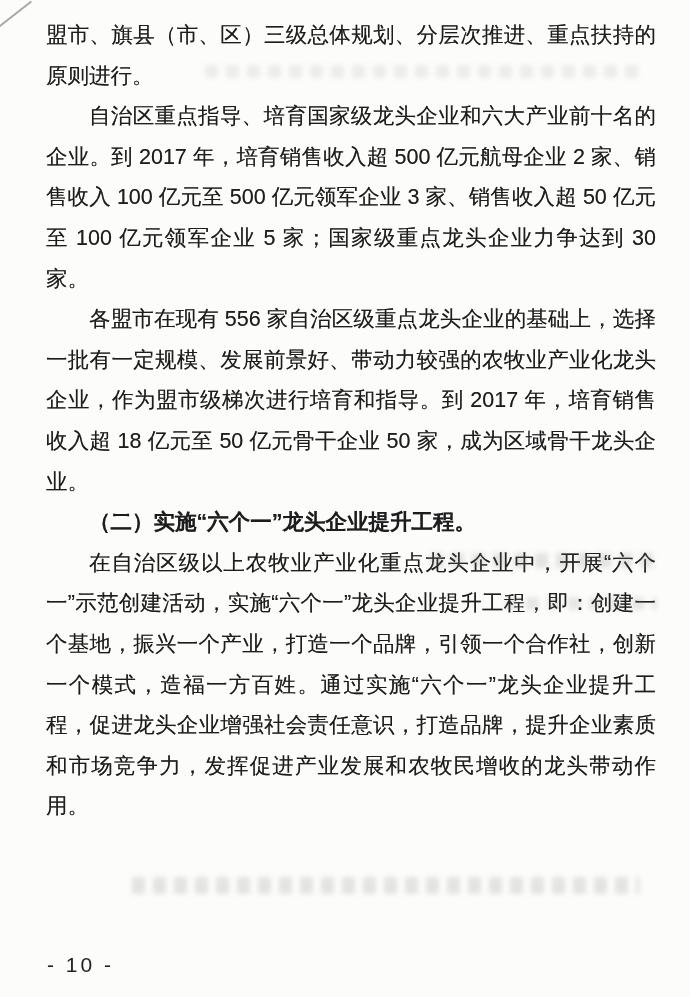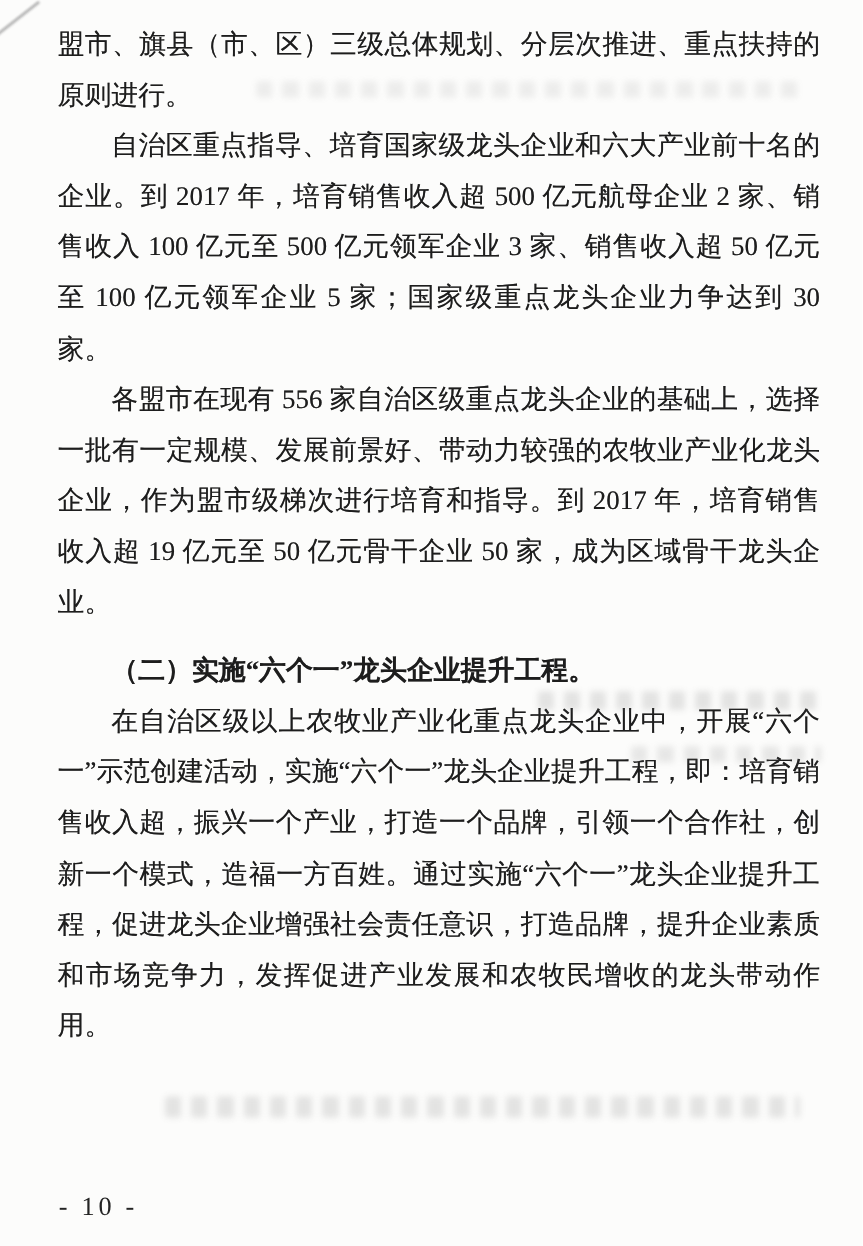--- a/index.html
+++ b/index.html
@@ -6,21 +6,21 @@
     margin: 0;
     padding: 0;
     background: #ffffff;
   }
   .page {
     position: relative;
     width: 690px;
     height: 997px;
     background: #fcfcfb;
     overflow: hidden;
-    font-family: Liberation Serif, serif;
+    font-family: Liberation Sans, sans-serif;
     color: #1d1d1d;
   }
   .text-block {
     position: absolute;
     left: 46px;
     top: 15px;
     width: 610px;
     text-align: justify;
     font-size: 21.5px;
     line-height: 40.6px;
@@ -28,21 +28,20 @@
   }
   .para {
     margin: 0;
     text-indent: 2em;
   }
   .para.continuation {
     text-indent: 0;
   }
   .para.heading {
     font-weight: bold;
-    margin-top: 14px;
   }
   .footer {
     position: absolute;
     left: 47px;
     top: 953px;
     font-size: 21px;
     letter-spacing: 3px;
     color: #242424;
     text-align: center;
   }
@@ -76,23 +75,23 @@
 </head>
 <body>
 
 <div class="page">
 
   <div class="scan-line"></div>
 
   <div class="text-block">
     <p class="para continuation">盟市、旗县（市、区）三级总体规划、分层次推进、重点扶持的原则进行。</p>
     <p class="para">自治区重点指导、培育国家级龙头企业和六大产业前十名的企业。到 2017 年，培育销售收入超 500 亿元航母企业 2 家、销售收入 100 亿元至 500 亿元领军企业 3 家、销售收入超 50 亿元至 100 亿元领军企业 5 家；国家级重点龙头企业力争达到 30 家。</p>
-    <p class="para">各盟市在现有 556 家自治区级重点龙头企业的基础上，选择一批有一定规模、发展前景好、带动力较强的农牧业产业化龙头企业，作为盟市级梯次进行培育和指导。到 2017 年，培育销售收入超 19 亿元至 50 亿元骨干企业 50 家，成为区域骨干龙头企业。</p>
+    <p class="para">各盟市在现有 556 家自治区级重点龙头企业的基础上，选择一批有一定规模、发展前景好、带动力较强的农牧业产业化龙头企业，作为盟市级梯次进行培育和指导。到 2017 年，培育销售收入超 18 亿元至 50 亿元骨干企业 50 家，成为区域骨干龙头企业。</p>
     <p class="para heading">（二）实施“六个一”龙头企业提升工程。</p>
-    <p class="para">在自治区级以上农牧业产业化重点龙头企业中，开展“六个一”示范创建活动，实施“六个一”龙头企业提升工程，即：培育销售收入超，振兴一个产业，打造一个品牌，引领一个合作社，创新一个模式，造福一方百姓。通过实施“六个一”龙头企业提升工程，促进龙头企业增强社会责任意识，打造品牌，提升企业素质和市场竞争力，发挥促进产业发展和农牧民增收的龙头带动作用。</p>
+    <p class="para">在自治区级以上农牧业产业化重点龙头企业中，开展“六个一”示范创建活动，实施“六个一”龙头企业提升工程，即：创建一个基地，振兴一个产业，打造一个品牌，引领一个合作社，创新一个模式，造福一方百姓。通过实施“六个一”龙头企业提升工程，促进龙头企业增强社会责任意识，打造品牌，提升企业素质和市场竞争力，发挥促进产业发展和农牧民增收的龙头带动作用。</p>
   </div>
 
   <div class="ghost g1"></div>
   <div class="ghost g2"></div>
   <div class="ghost g3"></div>
   <div class="ghost g4"></div>
 
   <div class="footer">- 10 -</div>
 
 </div>

